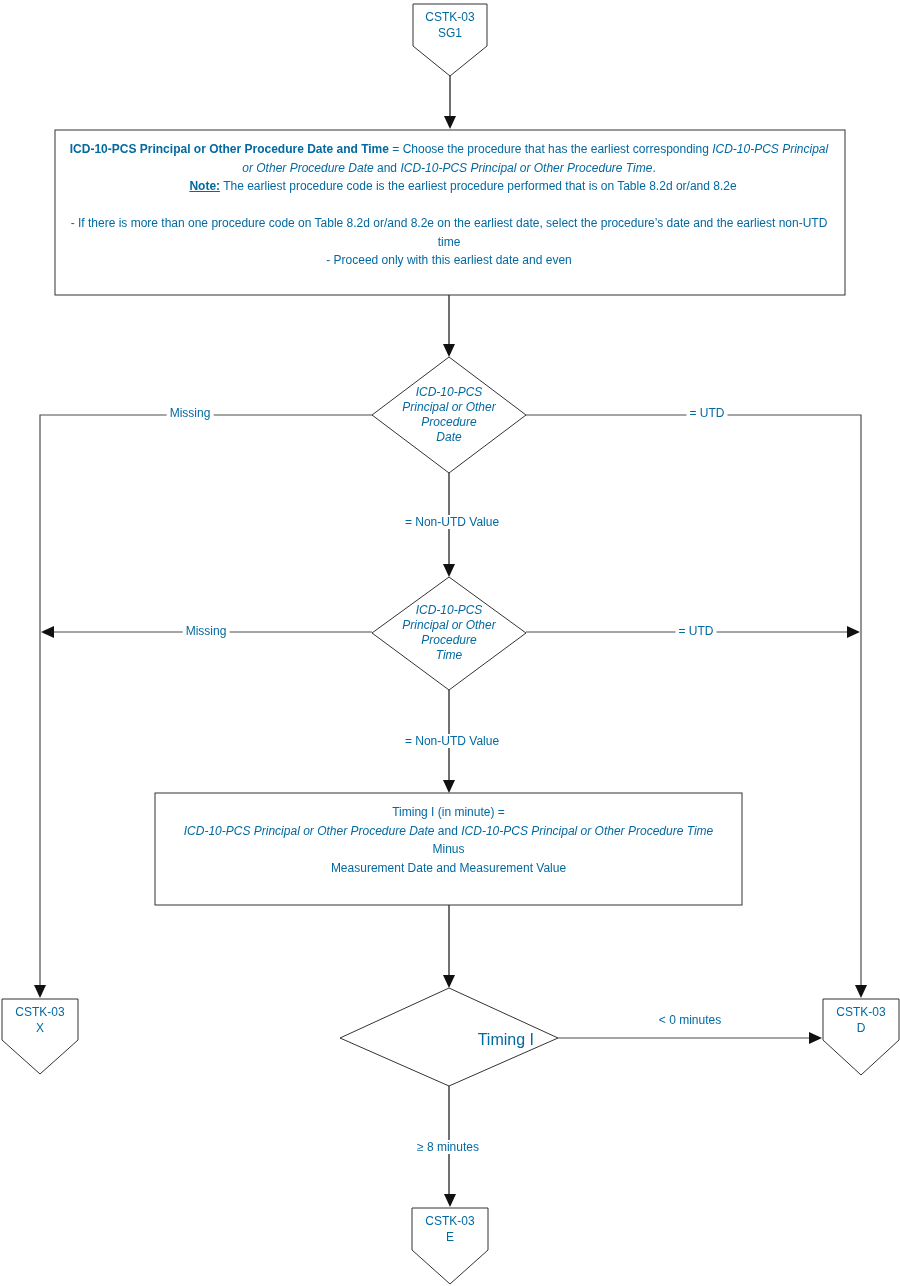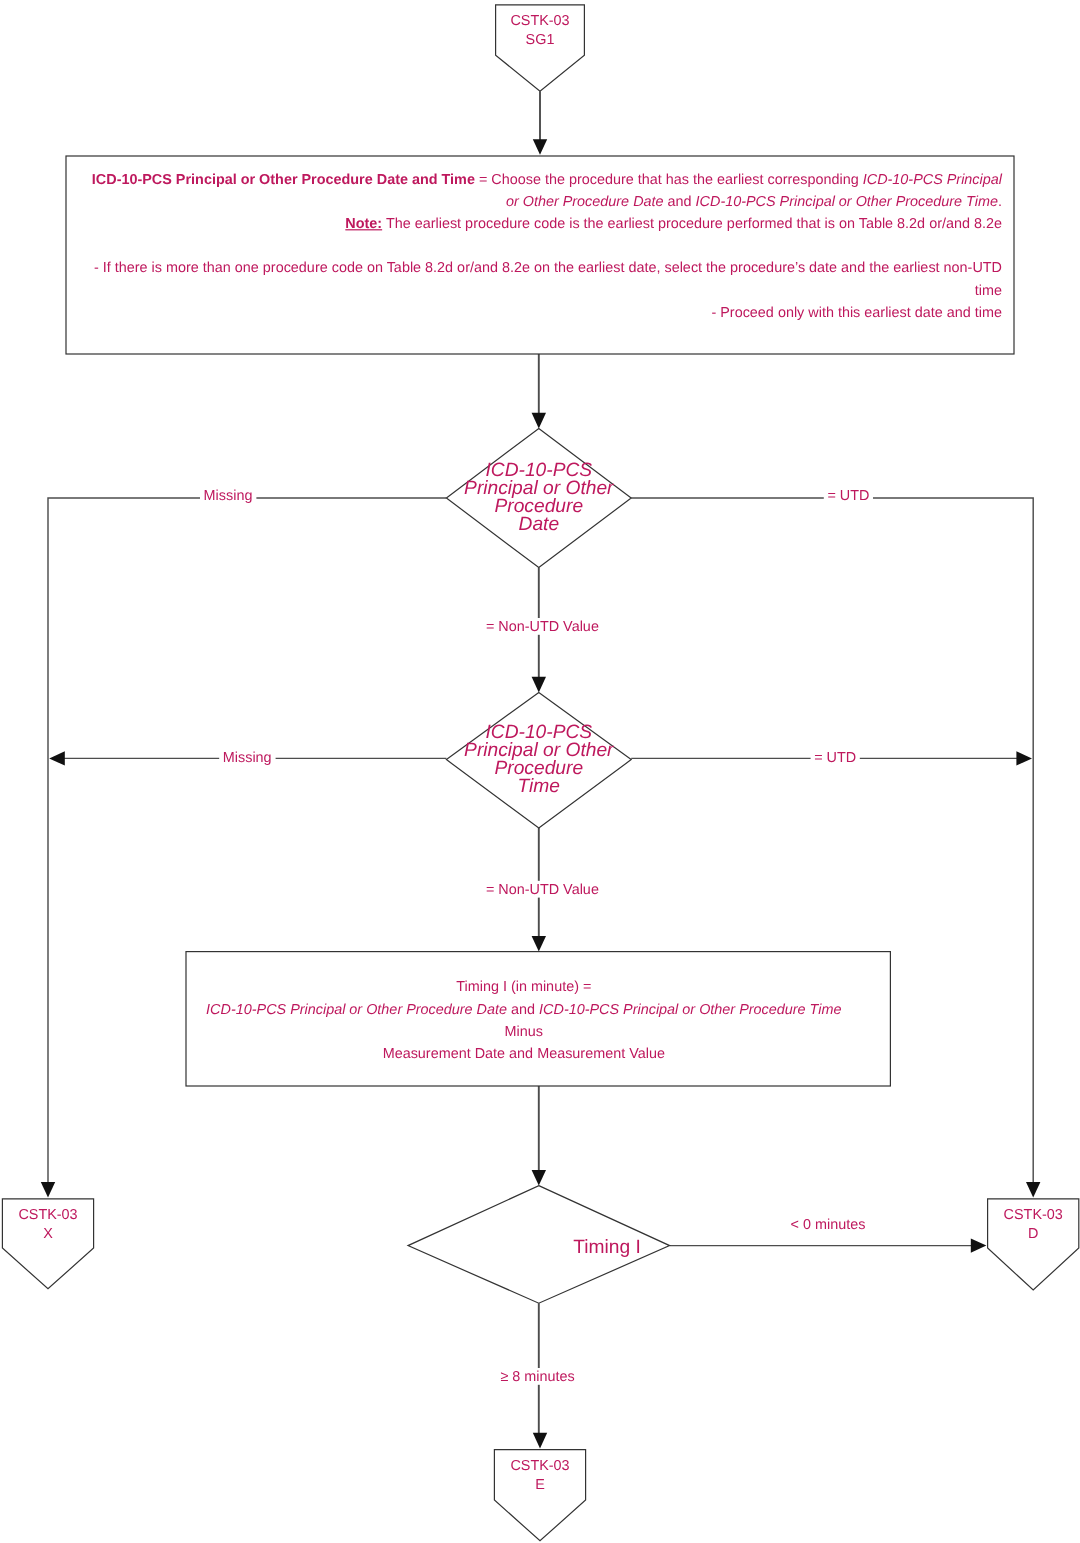--- a/index.html
+++ b/index.html
@@ -2,21 +2,21 @@
 <html><head>
 <meta charset="utf-8">
 <style>
   html, body { margin: 0; padding: 0; background: #ffffff; }
   #canvas {
     position: relative;
     width: 900px;
     height: 1286px;
     background: #ffffff;
     font-family: "Liberation Sans", sans-serif;
-    color: #be185d;
+    color: #0369a1;
     overflow: hidden;
   }
   #wires {
     position: absolute;
     left: 0; top: 0;
     width: 900px; height: 1286px;
     z-index: 0;
   }
   .txt { position: absolute; z-index: 1; }
   .pre { white-space: pre-line; }
@@ -31,37 +31,37 @@
     background: #ffffff;
     font-size: 12px;
     line-height: 14px;
     padding: 0 3px;
     white-space: nowrap;
   }
   .diamond-label {
     width: 170px;
     text-align: center;
     font-style: italic;
-    font-size: 16px;
+    font-size: 12px;
     line-height: 15px;
   }
   #instruction-box-text {
     left: 55px; top: 130px;
     width: 790px; height: 165px;
     box-sizing: border-box;
     padding: 10px 10px 2px 8px;
     font-size: 12px;
     line-height: 18.5px;
-    text-align: right;
+    text-align: center;
   }
   #timing-box-text {
-    left: 143px; top: 793px;
+    left: 155px; top: 793px;
     width: 587px; height: 112px;
     box-sizing: border-box;
-    padding-top: 20px;
+    padding-top: 10px;
     font-size: 12px;
     line-height: 18.5px;
     text-align: center;
   }
   .b { font-weight: bold; }
   .i { font-style: italic; }
   .u { text-decoration: underline; margin-left: 28px; }
 </style>
 </head>
 <body>
@@ -123,21 +123,21 @@
   </svg>
 
   <div class="txt connector-label pre" style="left:410px; top:9px;">CSTK-03
 SG1</div>
 
   <div class="txt" id="instruction-box-text">
     <span class="b">ICD-10-PCS Principal or Other Procedure Date and Time</span><span> = Choose the procedure that has the earliest corresponding </span><span class="i">ICD-10-PCS Principal or Other Procedure Date</span><span> and </span><span class="i">ICD-10-PCS Principal or Other Procedure Time</span><span>.</span><br>
     <span class="b u">Note:</span><span> The earliest procedure code is the earliest procedure performed that is on Table 8.2d or/and 8.2e</span><br>
     <br>
     <span>- If there is more than one procedure code on Table 8.2d or/and 8.2e on the earliest date, select the procedure’s date and the earliest non-UTD time</span><br>
-    <span>- Proceed only with this earliest date and time</span>
+    <span>- Proceed only with this earliest date and even</span>
   </div>
 
   <div class="txt diamond-label pre" style="left:364px; top:385px;">ICD-10-PCS
 Principal or Other
 Procedure
 Date</div>
 
   <div class="txt diamond-label pre" style="left:364px; top:603px;">ICD-10-PCS
 Principal or Other
 Procedure

